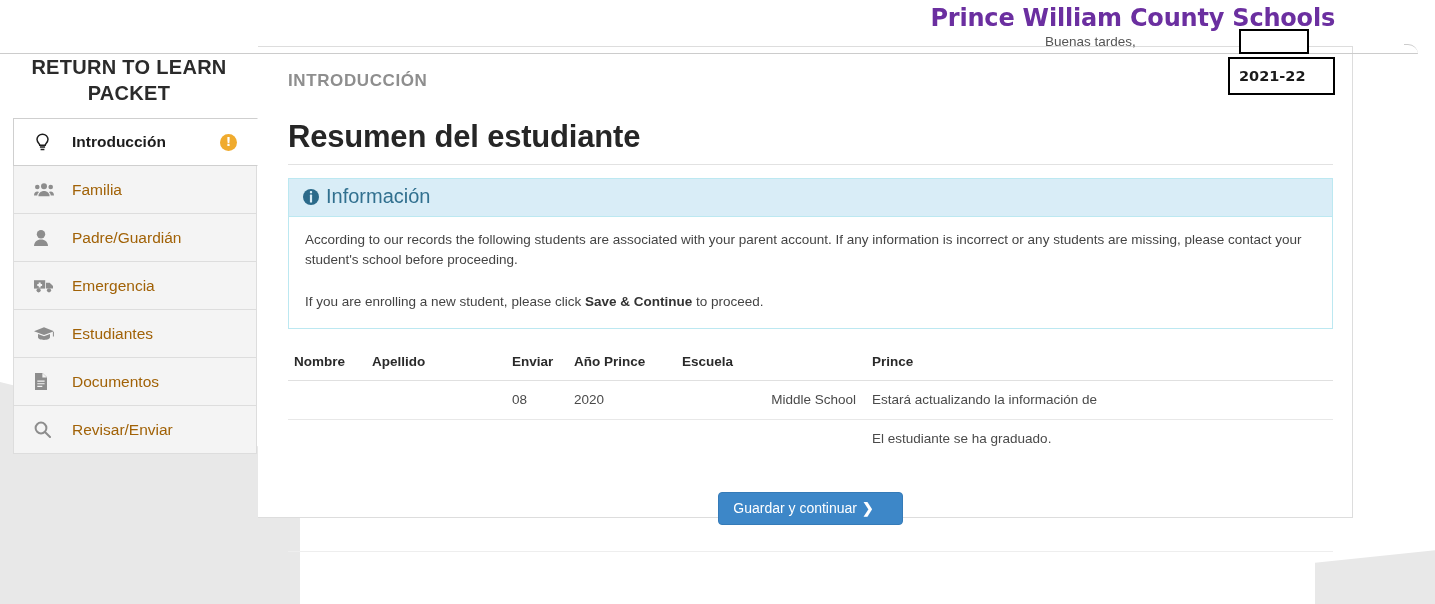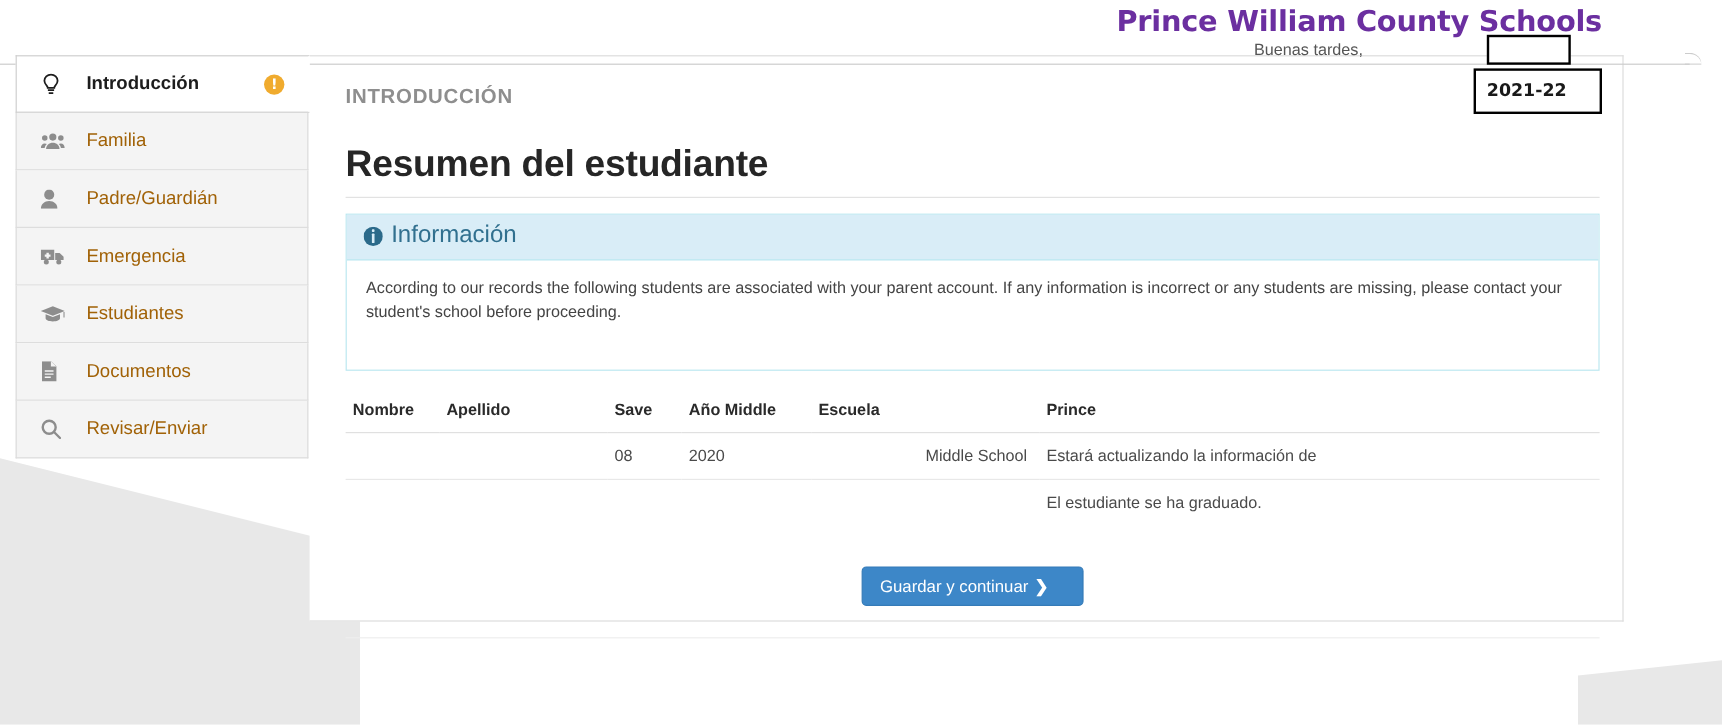--- a/index.html
+++ b/index.html
@@ -336,20 +336,21 @@
   </div>
 
   <div class="redaction-box" id="redaction-name">
     <span></span>
   </div>
   <div class="redaction-box" id="redaction-year">
     <span id="redaction-year-text">2021-22</span>
   </div>
 
   <div id="sidebar">
+    <div id="sidebar-title">RETURN TO LEARN PACKET</div>
 
     <div id="sidebar-nav">
 
       <div class="nav-item active">
         <span class="nav-icon">
           <svg width="17" height="19" viewBox="0 0 17 19" fill="none" stroke="currentColor" stroke-width="1.5">
             <path d="M8.5 1.2C5.4 1.2 3 3.5 3 6.3c0 1.9 1 3.1 1.9 4.1.5.6.9 1.1.9 1.8h5.4c0-.7.4-1.2.9-1.8.9-1 1.9-2.2 1.9-4.1 0-2.8-2.4-5.1-5.5-5.1z"></path>
             <path d="M5.9 14.1h5.2M6.6 16.6h3.8"></path>
           </svg>
         </span>
@@ -441,30 +442,33 @@
           <svg width="16" height="16" viewBox="0 0 16 16" fill="currentColor">
             <circle cx="8" cy="8" r="8"></circle>
             <rect x="6.9" y="2.1" width="2.2" height="2.2" rx="0.6" fill="#d9edf7"></rect>
             <rect x="6.9" y="5.6" width="2.2" height="8" rx="0.6" fill="#d9edf7"></rect>
           </svg>
         </span>
         <span>Información</span>
       </div>
       <div id="alert-body">
         <p id="alert-p1">According to our records the following students are associated with your parent account. If any information is incorrect or any students are missing, please contact your student's school before proceeding.</p>
+        <p id="alert-p2">
+          <span>If you are enrolling a new student, please click </span><b>Save &amp; Continue</b><span> to proceed.</span>
+        </p>
       </div>
     </div>
 
     <table id="student-table">
       <thead>
         <tr>
           <th class="col-nombre">Nombre</th>
           <th class="col-apellido">Apellido</th>
-          <th class="col-grado">Save</th>
-          <th class="col-escolar">Año Middle</th>
+          <th class="col-grado">Enviar</th>
+          <th class="col-escolar">Año Prince</th>
           <th class="col-escuela">Escuela</th>
           <th class="col-estado">Prince</th>
         </tr>
       </thead>
       <tbody>
         <tr>
           <td class="col-nombre"></td>
           <td class="col-apellido"></td>
           <td class="col-grado">08</td>
           <td class="col-escolar">2020</td>

